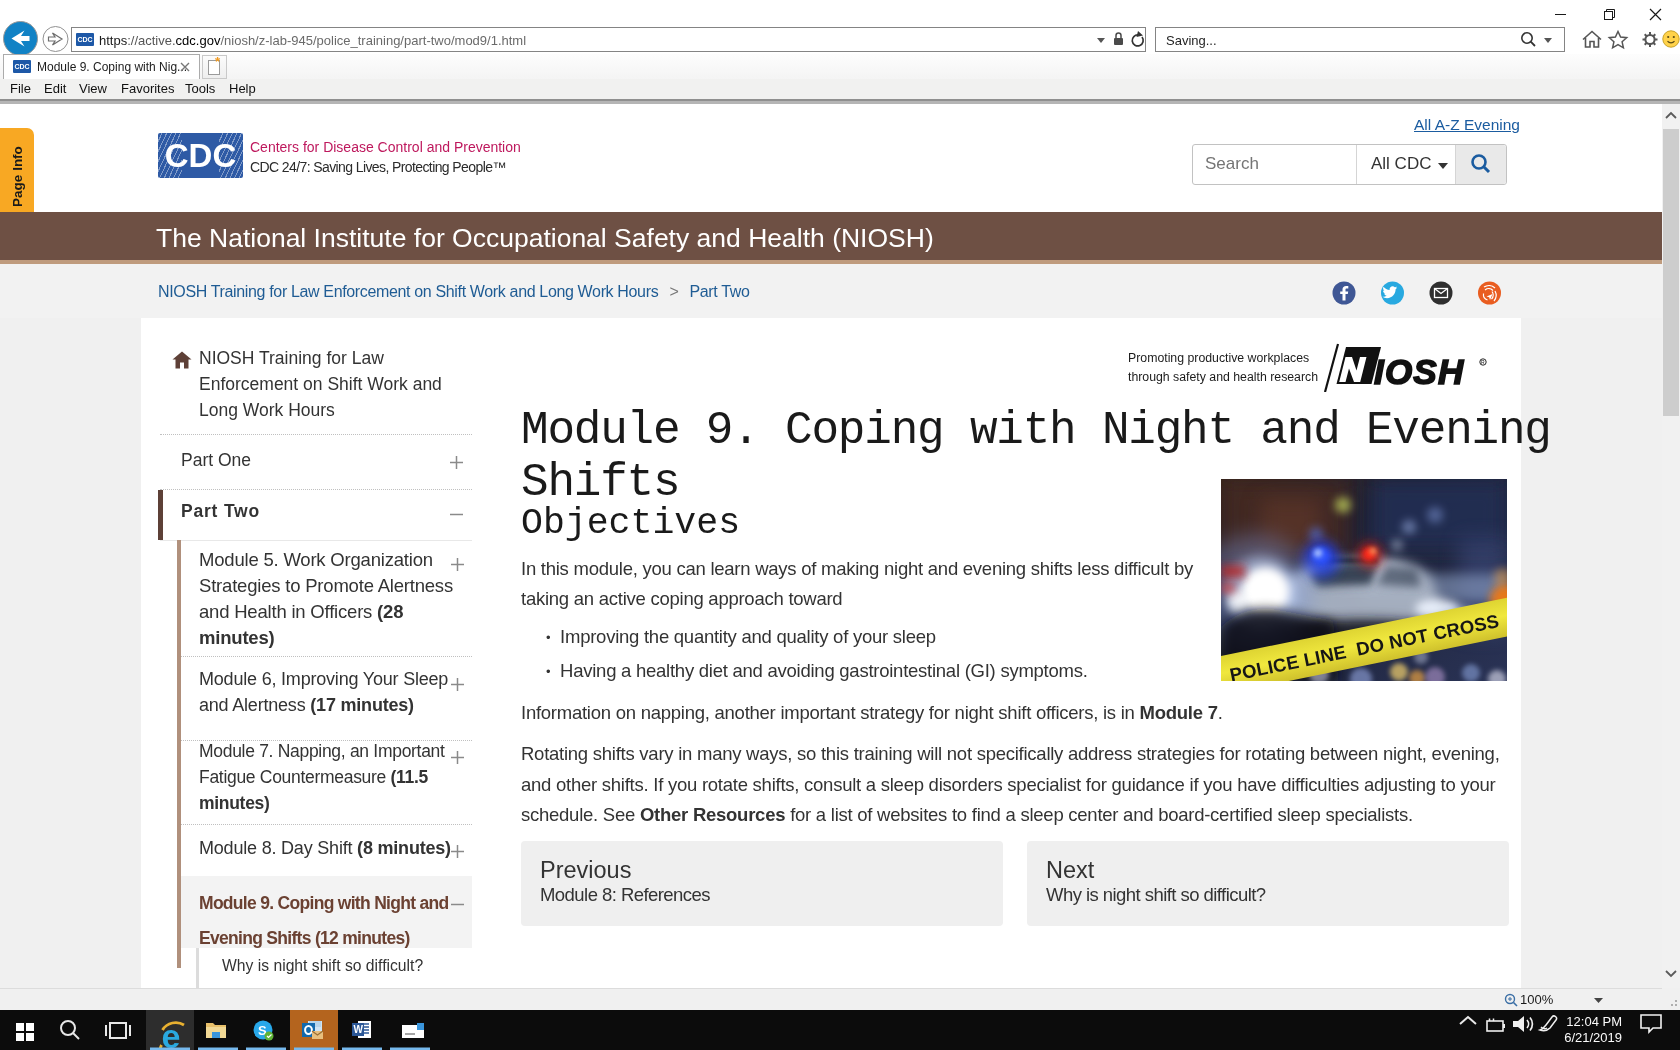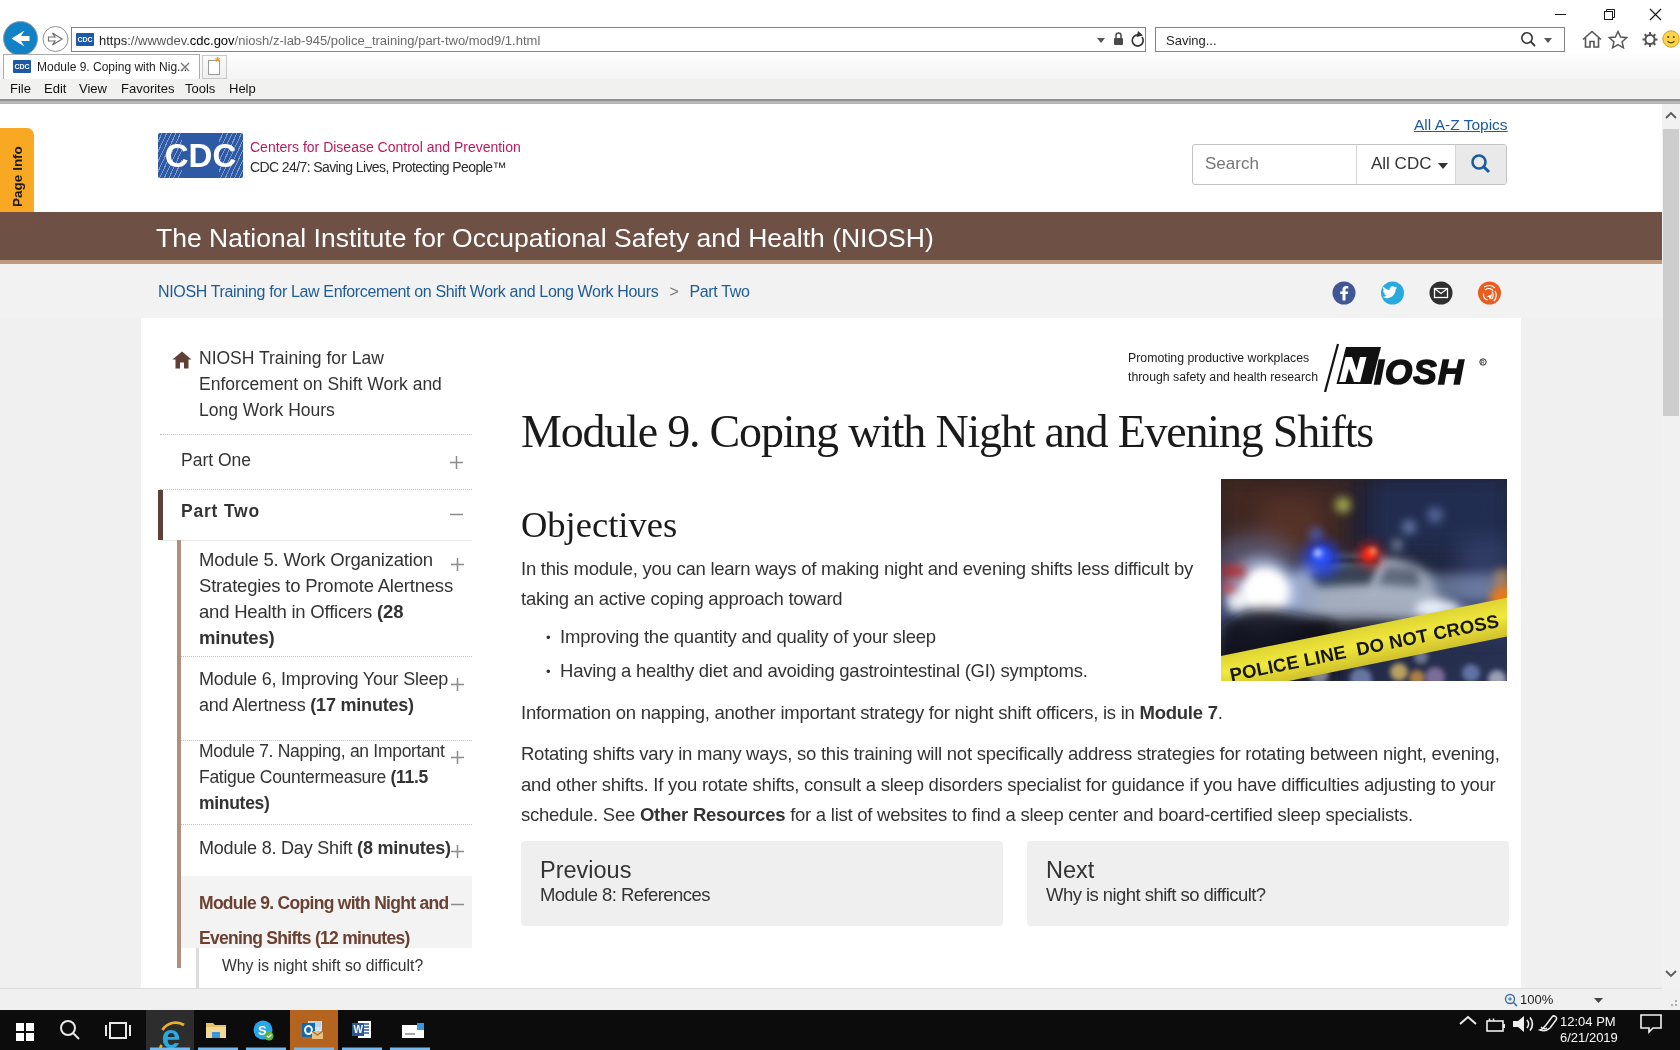--- a/index.html
+++ b/index.html
@@ -1,19 +1,19 @@
 <!DOCTYPE html>
 <html><head>
 <meta charset="utf-8">
 <style>
 *{margin:0;padding:0;box-sizing:border-box}
 html,body{width:1680px;height:1050px;overflow:hidden}
 body{font-family:"Liberation Sans",sans-serif;background:#f0f0f0;position:relative}
 .abs{position:absolute}
-.ser{font-family:Liberation Serif, serif}
+.ser{font-family:Liberation Mono, monospace}
 </style>
 </head>
 <body>
 
 <div class="abs" style="left:0px;top:0px;width:1680px;height:99px;background:#fff"></div>
 
 <svg class="abs" style="left:1538px;top:0px" width="142" height="28">
 <line x1="17" y1="14.5" x2="28" y2="14.5" stroke="#1a1a1a" stroke-width="1"></line>
 <rect x="66.5" y="11.5" width="8" height="8" fill="none" stroke="#1a1a1a" stroke-width="1"></rect>
 <path d="M68.5 11.5 v-2 h8 v8 h-2" fill="none" stroke="#1a1a1a" stroke-width="1"></path>
@@ -22,21 +22,21 @@
 
 <svg class="abs" style="left:0px;top:18px" width="80" height="42">
 <circle cx="20.5" cy="20.5" r="17" fill="#1182c5" stroke="#9a9a9a" stroke-width="1"></circle>
 <path d="M29.5 18 L21 18 L24.5 12.5 L11.5 20.5 L24.5 28.5 L21 23 L29.5 23 Z" fill="#fff"></path>
 <circle cx="55.5" cy="21" r="12.5" fill="#fff" stroke="#919191" stroke-width="1"></circle>
 <path d="M48.5 19 L55 19 L52.5 15 L62 21 L52.5 27 L55 23 L48.5 23 Z" fill="none" stroke="#6d6d6d" stroke-width="1.2"></path>
 </svg>
 
 <div class="abs" style="left:71px;top:27px;width:1075px;height:25px;border:1px solid #848484;background:#fff"></div>
 <div class="abs" style="left:76px;top:33px;width:18px;height:13px;background:#1d58a7;border-radius:1px;color:#fff;font-size:7px;font-weight:bold;text-align:center;line-height:13px">CDC</div>
-<div class="abs" style="left:99px;top:33px;font-size:13px;color:#1a1a1a;white-space:nowrap">https<span style="color:#555">://wwwdev.</span><span style="color:#000;font-weight:normal">cdc.gov</span><span style="color:#6a6a6a">/niosh/z-lab-945/police_training/part-two/mod9/1.html</span></div>
+<div class="abs" style="left:99px;top:33px;font-size:13px;color:#1a1a1a;white-space:nowrap">https<span style="color:#555">://active.</span><span style="color:#000;font-weight:normal">cdc.gov</span><span style="color:#6a6a6a">/niosh/z-lab-945/police_training/part-two/mod9/1.html</span></div>
 <svg class="abs" style="left:1092px;top:27px" width="54" height="25">
 <path d="M5 11 l4 5 4-5 z" fill="#555"></path>
 <rect x="22" y="11" width="9" height="7" rx="1" fill="#4a4a4a"></rect>
 <path d="M24 11 v-2.5 a2.5 2.5 0 0 1 5 0 V11" fill="none" stroke="#4a4a4a" stroke-width="1.5"></path>
 <path d="M46.5 8 a5.5 5.5 0 1 0 3.5 2" fill="none" stroke="#333" stroke-width="1.7"></path>
 <path d="M46 4 l5 4.5 -6.5 1.5 z" fill="#333"></path>
 </svg>
 
 <div class="abs" style="left:1155px;top:27px;width:410px;height:25px;border:1px solid #848484;background:#fff"></div>
 <div class="abs" style="left:1166px;top:33px;font-size:13px;color:#1f1f1f">Saving...</div>
@@ -88,21 +88,21 @@
 <div class="abs" style="left:-24px;top:169px;width:82px;text-align:center;font-size:13.5px;font-weight:bold;color:#1a1a1a;transform:rotate(-90deg);z-index:7">Page Info</div>
 
 <div class="abs" style="left:158px;top:133px;width:85px;height:45px;background:#2e5aa5;border-radius:2px;overflow:hidden">
 <div class="abs" style="left:0px;top:0px;width:24px;height:45px;background:repeating-linear-gradient(115deg,rgba(255,255,255,0) 0 3.2px,rgba(255,255,255,.4) 3.2px 4.2px)"></div>
 <div class="abs" style="left:61px;top:0px;width:24px;height:45px;background:repeating-linear-gradient(115deg,rgba(255,255,255,0) 0 3.2px,rgba(255,255,255,.4) 3.2px 4.2px)"></div>
 <div class="abs" style="left:0px;top:4px;width:85px;text-align:center;font-size:33px;font-weight:bold;color:#fff;font-stretch:condensed;letter-spacing:0">CDC</div>
 </div>
 <div class="abs" style="left:250px;top:139px;font-size:14px;color:#be185d">Centers for Disease Control and Prevention</div>
 <div class="abs" style="left:250px;top:159px;font-size:14px;letter-spacing:-0.6px;color:#2b2b2b">CDC 24/7: Saving Lives, Protecting People™</div>
 
-<div class="abs" style="left:1414px;top:116px;font-size:15.5px;color:#1b5ca0;text-decoration:underline">All A-Z Topics</div>
+<div class="abs" style="left:1414px;top:116px;font-size:15.5px;color:#1b5ca0;text-decoration:underline">All A-Z Evening</div>
 <div class="abs" style="left:1192px;top:144px;width:315px;height:41px;border:1px solid #c2c2c2;background:#fff;border-radius:3px"></div>
 <div class="abs" style="left:1205px;top:154px;font-size:17px;color:#757575">Search</div>
 <div class="abs" style="left:1356px;top:145px;width:99px;height:39px;border-left:1px solid #d5d5d5"></div>
 <div class="abs" style="left:1371px;top:154px;font-size:17px;color:#333">All CDC</div>
 <svg class="abs" style="left:1436px;top:160px" width="16" height="12">
     <path d="M2 3 l5 6 5-6 z" fill="#333"></path>
   </svg>
 <div class="abs" style="left:1455px;top:145px;width:51px;height:39px;background:#e9e9e9;border-left:1px solid #d5d5d5;border-radius:0 3px 3px 0"></div>
 <svg class="abs" style="left:1468px;top:152px" width="26" height="26">
 <circle cx="11" cy="10" r="6.5" fill="none" stroke="#1b5ca0" stroke-width="2.6"></circle>
@@ -392,13 +392,13 @@
 <path d="M17 7 a6 6 0 0 1 0 8 M20 4.5 a10 10 0 0 1 0 13" fill="none" stroke="#efefef" stroke-width="1.7"></path>
 </g>
 <g transform="translate(1538,4)">
 <path d="M2 16 q6 2 10-2 l6-8 q1.5-2-.5-3.5 q-2-1.5-3.5.5 l-6 8 q-3 4-6 5 z" fill="none" stroke="#efefef" stroke-width="1.5"></path>
 <path d="M3 13 q3 3 6 1" fill="none" stroke="#efefef" stroke-width="1.5"></path>
 </g>
 <g transform="translate(1640,4)">
 <path d="M1 1 h20 v13 h-8 l-4 4 v-4 h-8 z" fill="none" stroke="#f2f2f2" stroke-width="1.6"></path>
 </g>
 </svg>
-<div class="abs" style="left:1560px;top:1014px;width:62px;text-align:left;font-size:13px;line-height:16px;color:#fafafa">12:04 PM<br>6/21/2019</div>
+<div class="abs" style="left:1560px;top:1014px;width:62px;text-align:right;font-size:13px;line-height:16px;color:#fafafa">12:04 PM<br>6/21/2019</div>
 
 </body></html>

